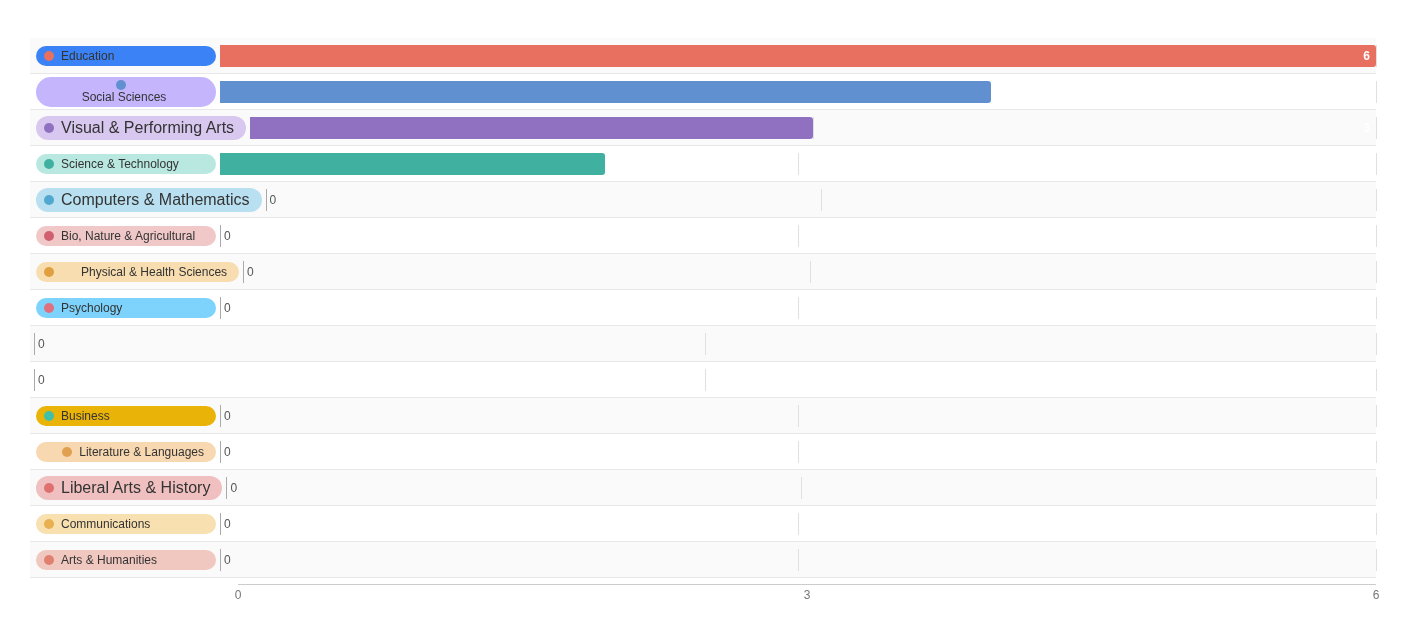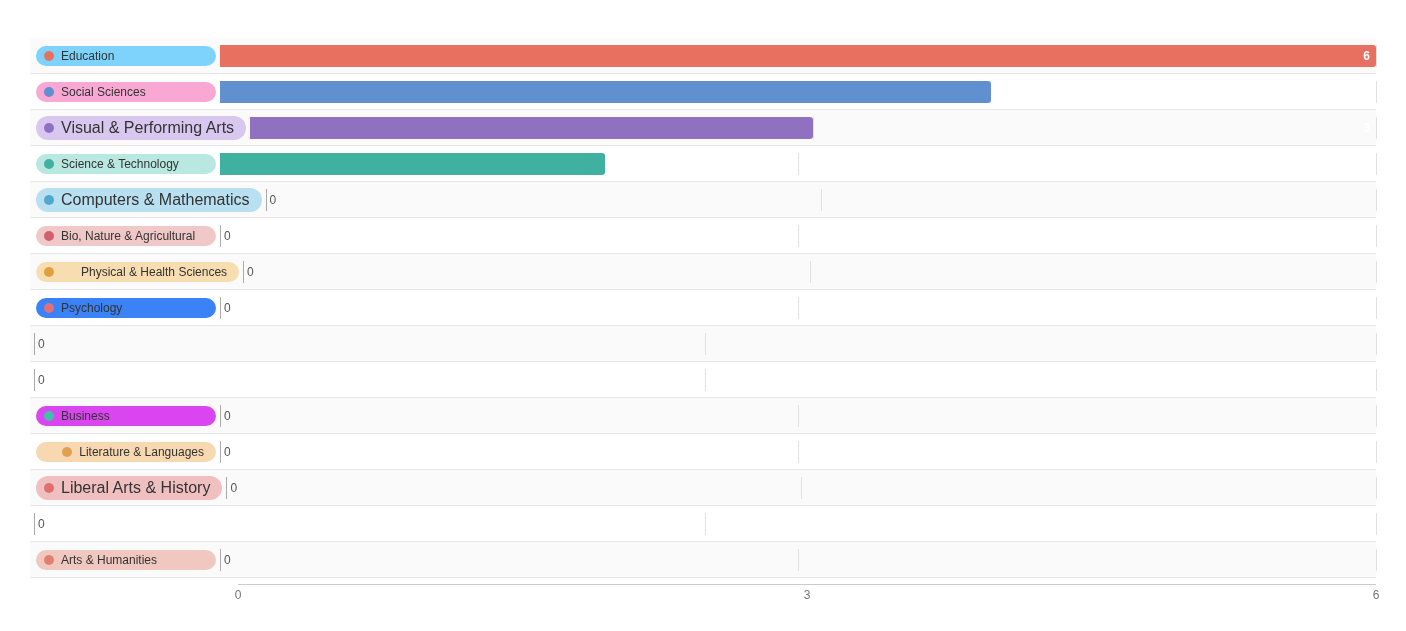--- a/index.html
+++ b/index.html
@@ -96,34 +96,34 @@
 <body>
 
 <div>
   <div style="display:flex; justify-content: space-between; align-items: flex-start; margin-bottom: 8px;">
     <div class="chart-title"></div>
     <div class="source-line"></div>
   </div>
 
   <div class="chart-area" id="chart-area">
   <div class="bar-row">
-        <div class="label-pill" style="background: #7dd3fc;">
+        <div class="label-pill" style="background: #3b82f6;">
           <div class="pill-dot" style="background: rgb(232, 112, 96);"></div>
           <span style="font-size: 12px;">Education</span>
         </div>
         <div class="bar-container">
           <div class="grid-line" style="left: 0%; background: rgb(170, 170, 170);"></div>
           <div class="grid-line" style="left: 50%; background: rgb(224, 224, 224);"></div>
           <div class="grid-line" style="left: 100%; background: rgb(224, 224, 224);"></div>
           <div class="bar-fill" style="width: 100%; background: rgb(232, 112, 96);"></div>
           <span style="position: absolute; font-size: 12px; top: 50%; transform: translateY(-50%); white-space: nowrap; font-weight: 600; color: rgb(255, 255, 255); right: 6px;">6</span>
         </div>
       </div>
       <div class="bar-row">
-        <div class="label-pill" style="background: #f9a8d4;">
+        <div class="label-pill" style="background: #c4b5fd; flex-direction: column;">
           <div class="pill-dot" style="background: rgb(96, 144, 208);"></div>
           <span style="font-size: 12px;">Social Sciences</span>
         </div>
         <div class="bar-container">
           <div class="grid-line" style="left: 0%; background: rgb(170, 170, 170);"></div>
           <div class="grid-line" style="left: 50%; background: rgb(224, 224, 224);"></div>
           <div class="grid-line" style="left: 100%; background: rgb(224, 224, 224);"></div>
           <div class="bar-fill" style="width: 66.6667%; background: rgb(96, 144, 208);"></div>
           <span style="position: absolute; font-size: 12px; top: 50%; transform: translateY(-50%); white-space: nowrap; font-weight: 600; color: rgb(255, 255, 255); right: 6px;">4</span>
         </div>
@@ -184,21 +184,21 @@
           <span style="font-size: 12px;">Physical &amp; Health Sciences</span>
         </div>
         <div class="bar-container">
           <div class="grid-line" style="left: 0%; background: rgb(170, 170, 170);"></div>
           <div class="grid-line" style="left: 50%; background: rgb(224, 224, 224);"></div>
           <div class="grid-line" style="left: 100%; background: rgb(224, 224, 224);"></div>
           <span style="position: absolute; font-size: 12px; top: 50%; transform: translateY(-50%); left: 4px; color: rgb(85, 85, 85); font-weight: 500;">0</span>
         </div>
       </div>
       <div class="bar-row">
-        <div class="label-pill" style="background: #3b82f6;">
+        <div class="label-pill" style="background: #7dd3fc;">
           <div class="pill-dot" style="background: rgb(224, 112, 128);"></div>
           <span style="font-size: 12px;">Psychology</span>
         </div>
         <div class="bar-container">
           <div class="grid-line" style="left: 0%; background: rgb(170, 170, 170);"></div>
           <div class="grid-line" style="left: 50%; background: rgb(224, 224, 224);"></div>
           <div class="grid-line" style="left: 100%; background: rgb(224, 224, 224);"></div>
           <span style="position: absolute; font-size: 12px; top: 50%; transform: translateY(-50%); left: 4px; color: rgb(85, 85, 85); font-weight: 500;">0</span>
         </div>
       </div>
@@ -212,21 +212,21 @@
       </div>
       <div class="bar-row">
         <div class="bar-container">
           <div class="grid-line" style="left: 0%; background: rgb(170, 170, 170);"></div>
           <div class="grid-line" style="left: 50%; background: rgb(224, 224, 224);"></div>
           <div class="grid-line" style="left: 100%; background: rgb(224, 224, 224);"></div>
           <span style="position: absolute; font-size: 12px; top: 50%; transform: translateY(-50%); left: 4px; color: rgb(85, 85, 85); font-weight: 500;">0</span>
         </div>
       </div>
       <div class="bar-row">
-        <div class="label-pill" style="background: #d946ef;">
+        <div class="label-pill" style="background: #eab308;">
           <div class="pill-dot" style="background: rgb(64, 192, 168);"></div>
           <span style="font-size: 12px;">Business</span>
         </div>
         <div class="bar-container">
           <div class="grid-line" style="left: 0%; background: rgb(170, 170, 170);"></div>
           <div class="grid-line" style="left: 50%; background: rgb(224, 224, 224);"></div>
           <div class="grid-line" style="left: 100%; background: rgb(224, 224, 224);"></div>
           <span style="position: absolute; font-size: 12px; top: 50%; transform: translateY(-50%); left: 4px; color: rgb(85, 85, 85); font-weight: 500;">0</span>
         </div>
       </div>
@@ -248,20 +248,24 @@
           <span style="font-size: 16px;">Liberal Arts &amp; History</span>
         </div>
         <div class="bar-container">
           <div class="grid-line" style="left: 0%; background: rgb(170, 170, 170);"></div>
           <div class="grid-line" style="left: 50%; background: rgb(224, 224, 224);"></div>
           <div class="grid-line" style="left: 100%; background: rgb(224, 224, 224);"></div>
           <span style="position: absolute; font-size: 12px; top: 50%; transform: translateY(-50%); left: 4px; color: rgb(85, 85, 85); font-weight: 500;">0</span>
         </div>
       </div>
       <div class="bar-row">
+        <div class="label-pill" style="background: rgb(248, 224, 176);">
+          <div class="pill-dot" style="background: rgb(232, 176, 80);"></div>
+          <span style="font-size: 12px;">Communications</span>
+        </div>
         <div class="bar-container">
           <div class="grid-line" style="left: 0%; background: rgb(170, 170, 170);"></div>
           <div class="grid-line" style="left: 50%; background: rgb(224, 224, 224);"></div>
           <div class="grid-line" style="left: 100%; background: rgb(224, 224, 224);"></div>
           <span style="position: absolute; font-size: 12px; top: 50%; transform: translateY(-50%); left: 4px; color: rgb(85, 85, 85); font-weight: 500;">0</span>
         </div>
       </div>
       <div class="bar-row">
         <div class="label-pill" style="background: rgb(240, 200, 192);">
           <div class="pill-dot" style="background: rgb(224, 128, 112);"></div>

